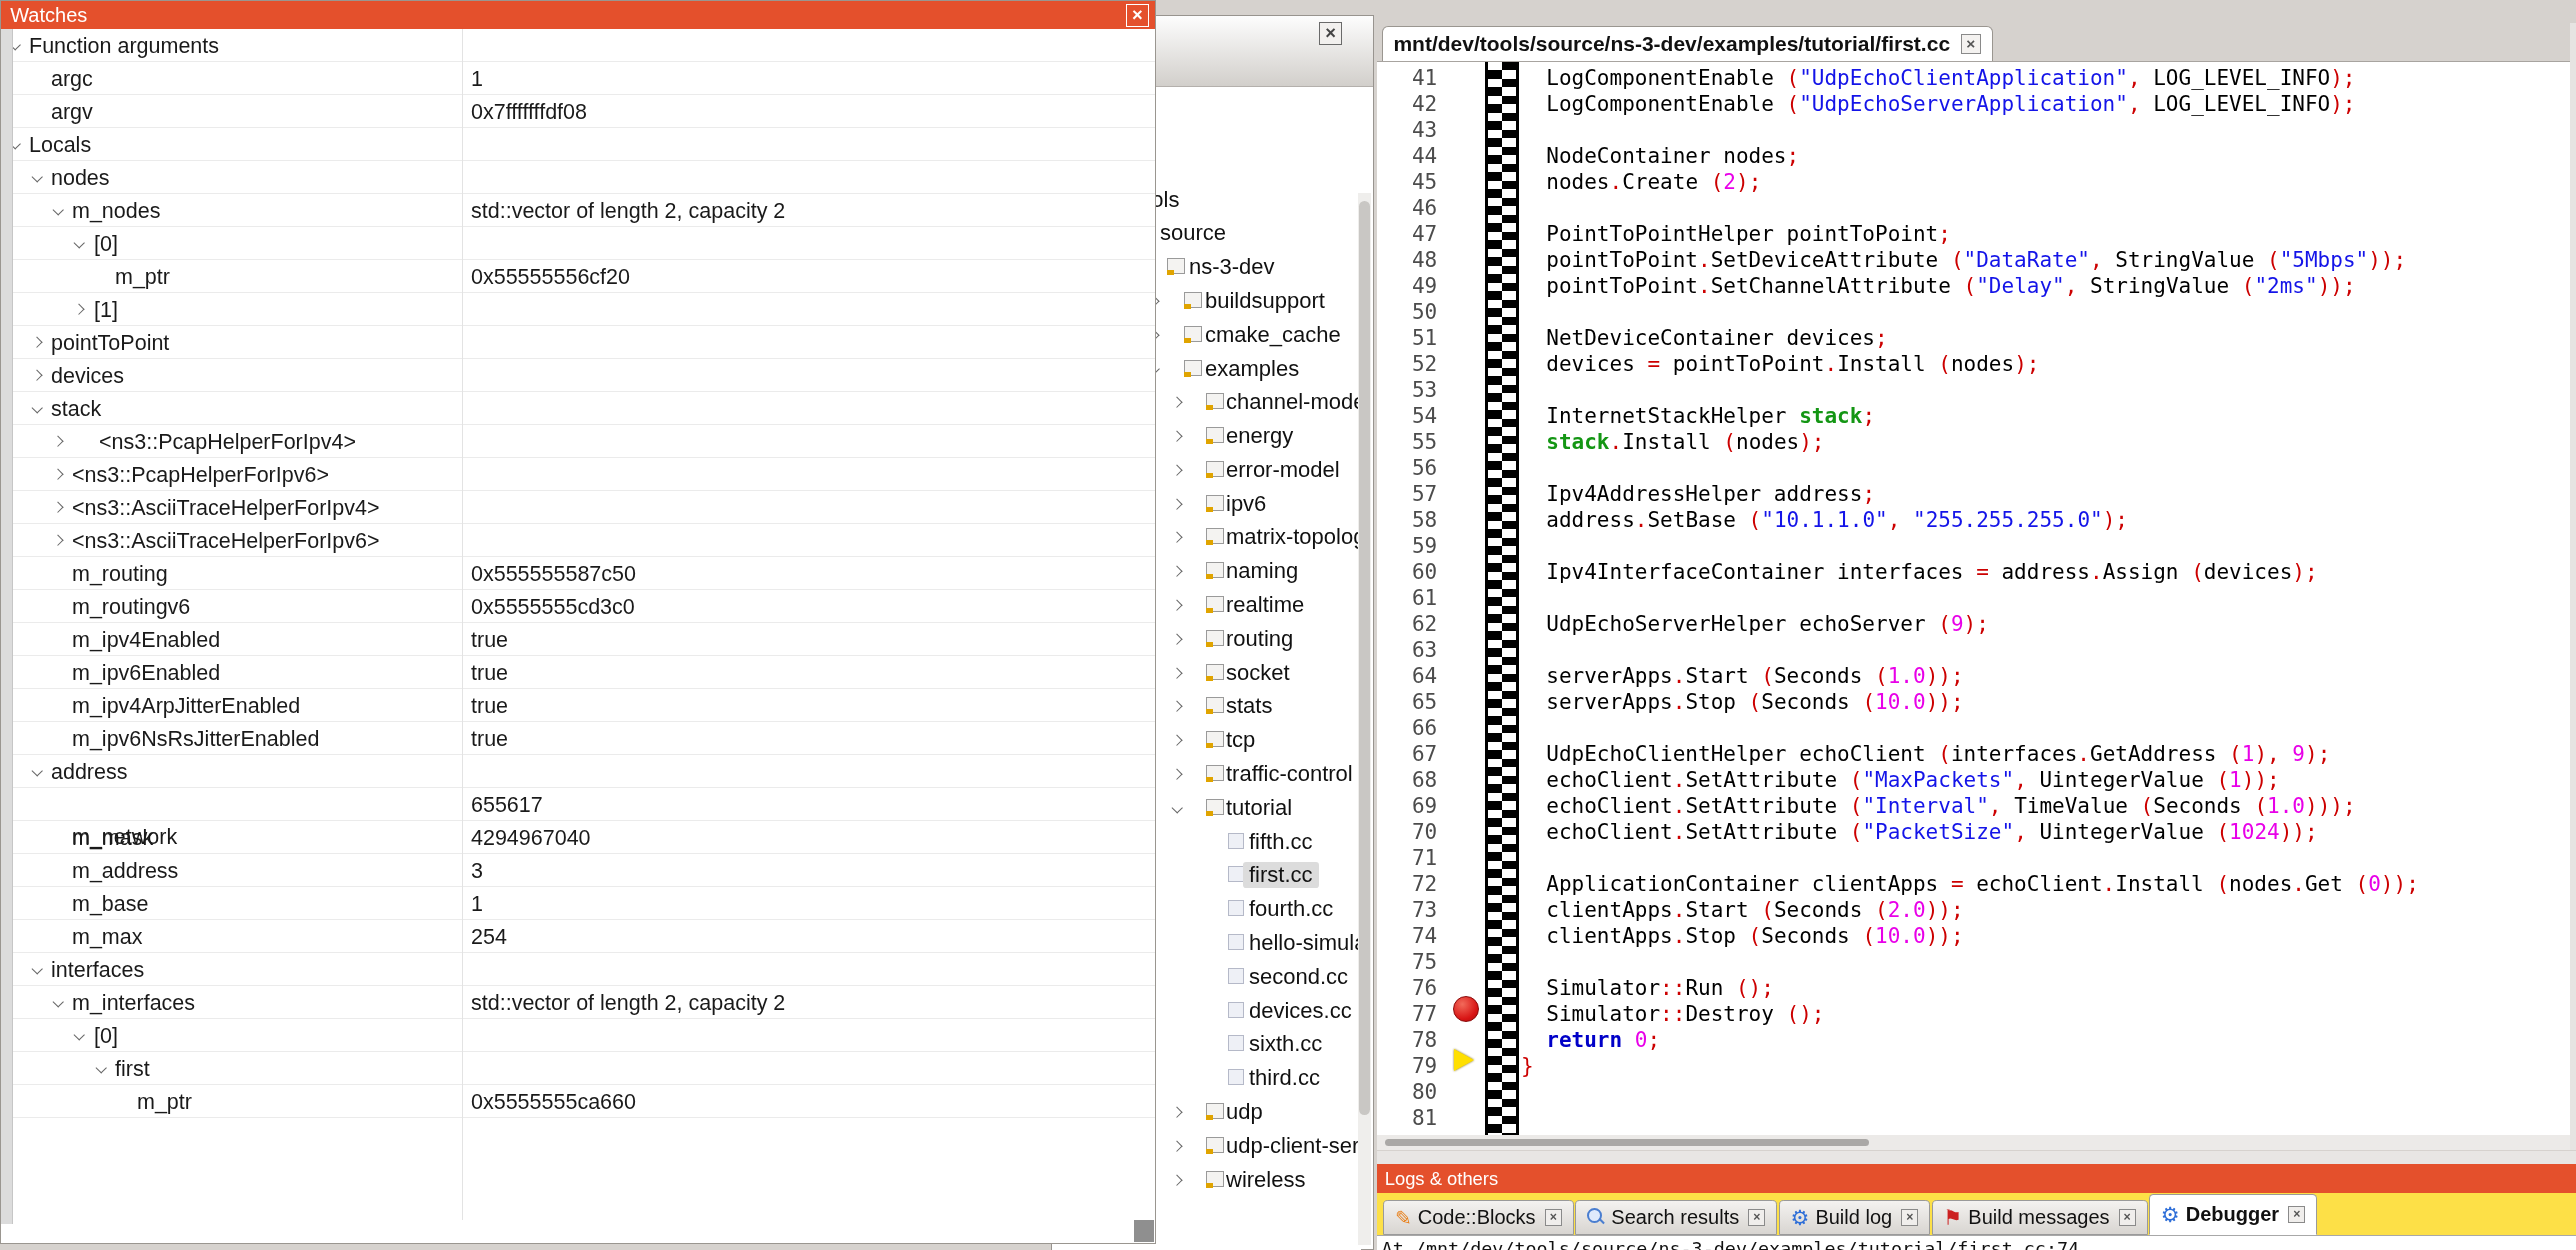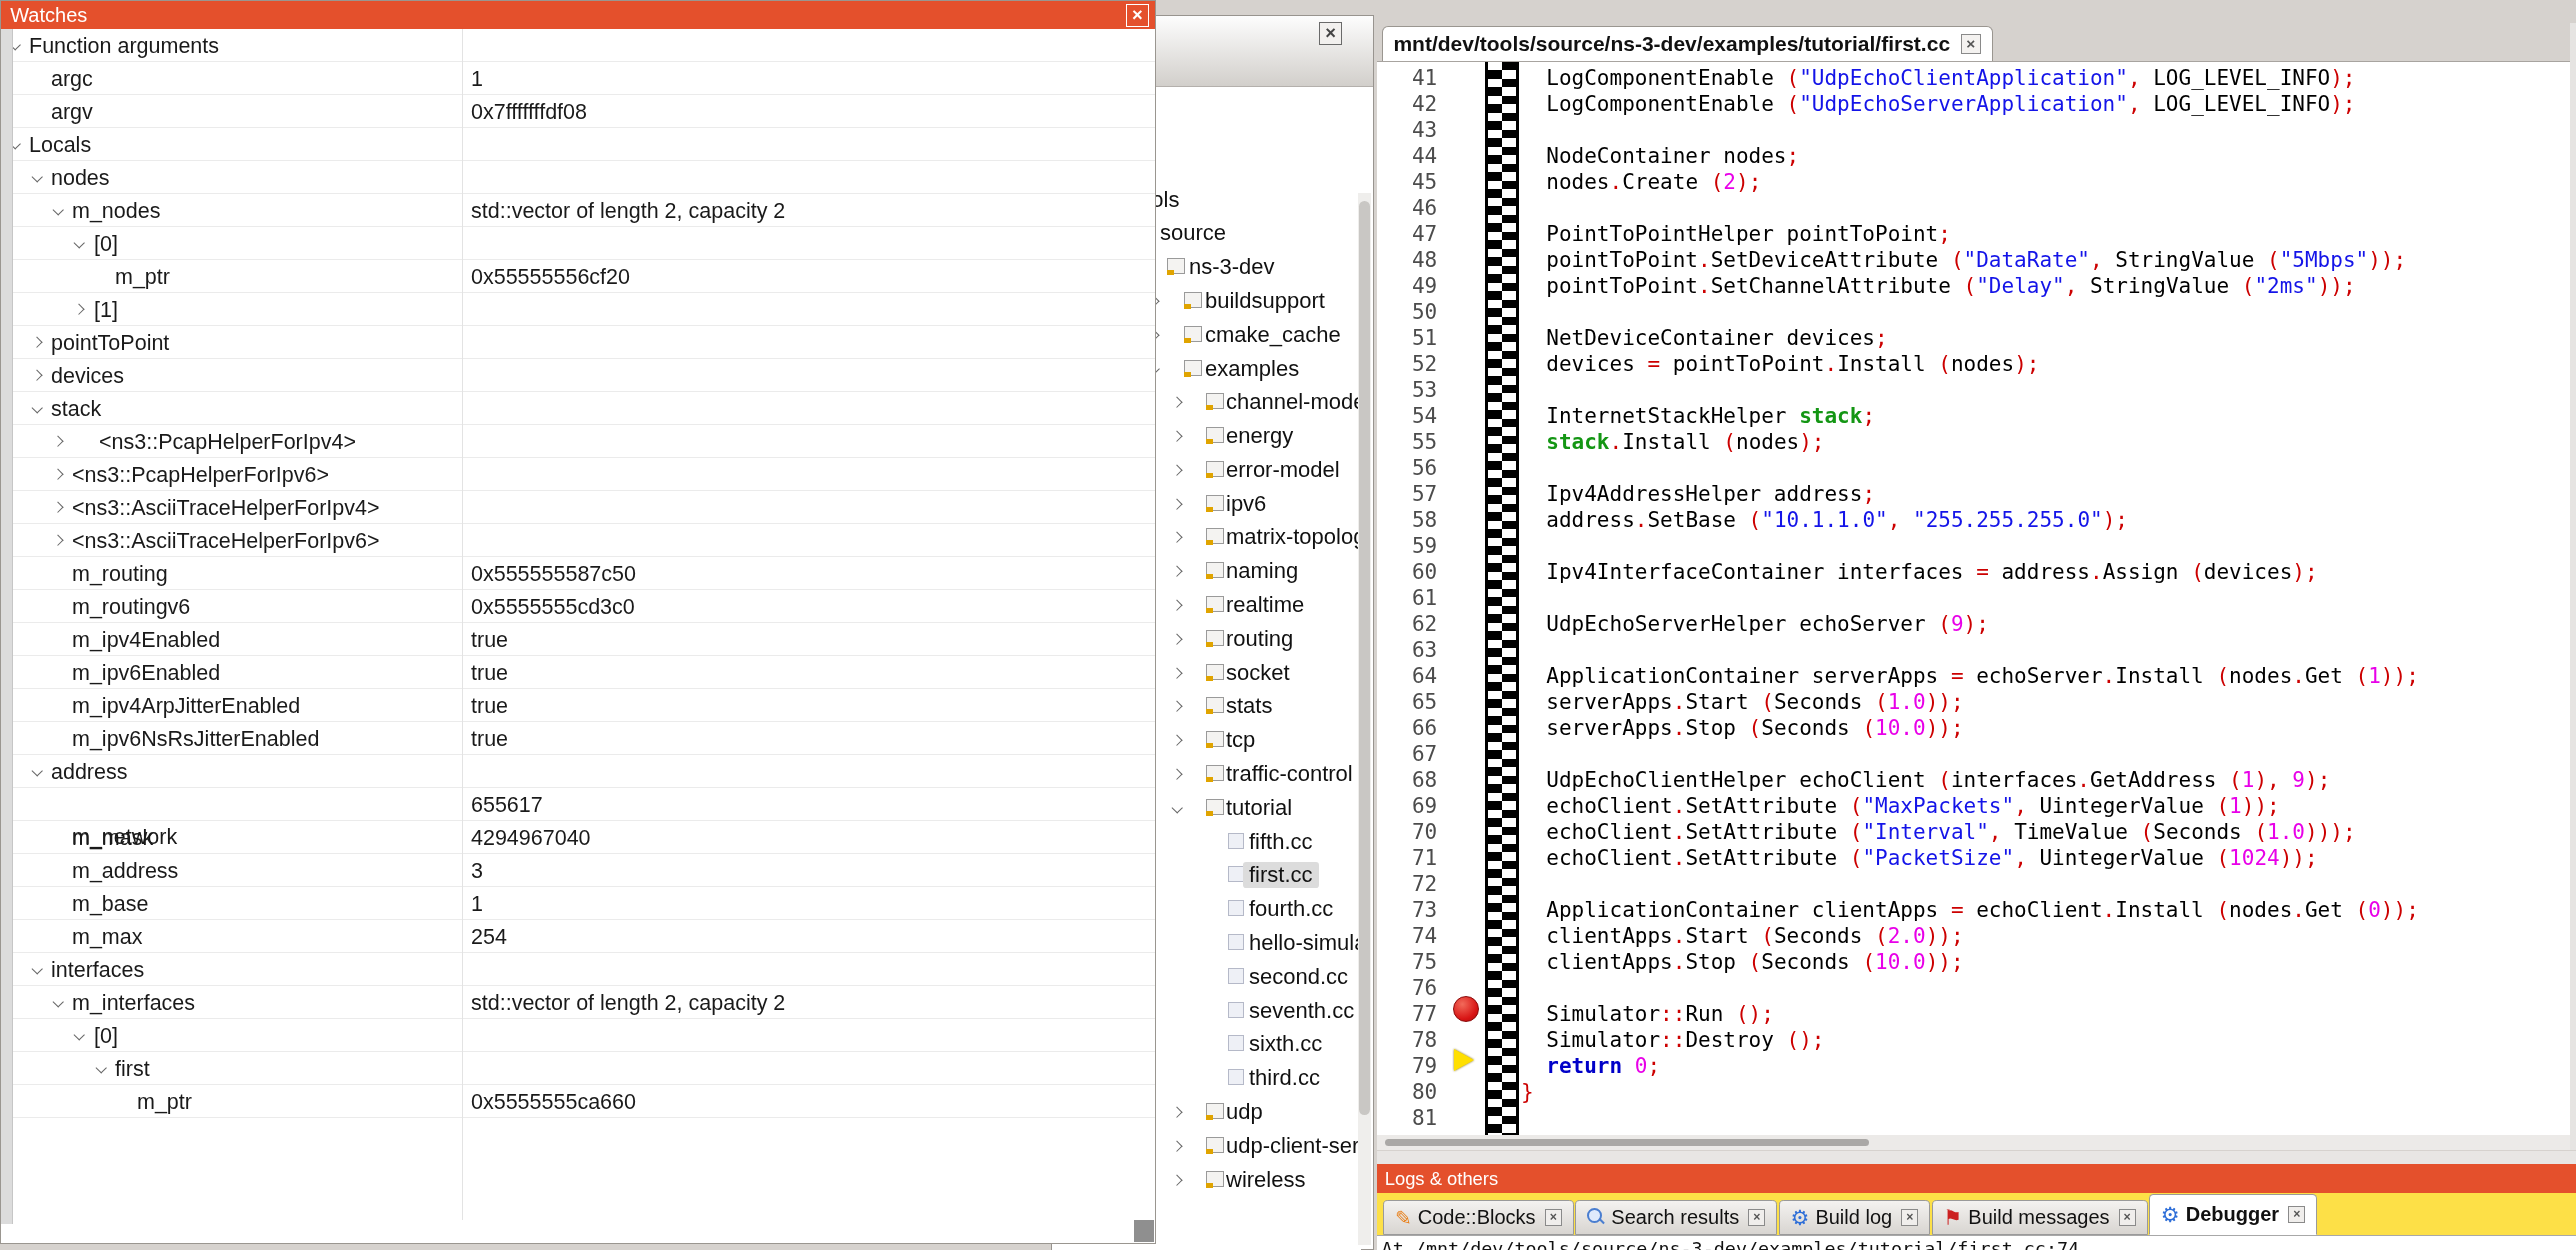--- a/index.html
+++ b/index.html
@@ -223,21 +223,21 @@
         <div class="titem" style="left: 0px; top: 841px; width: 309px;">
           <span class="ticon-file" style="left: 176px;"></span>
           <span class="tlabel" style="left: 197px;">hello-simulator.cc</span>
         </div>
         <div class="titem" style="left: 0px; top: 875px; width: 309px;">
           <span class="ticon-file" style="left: 176px;"></span>
           <span class="tlabel" style="left: 197px;">second.cc</span>
         </div>
         <div class="titem" style="left: 0px; top: 909px; width: 309px;">
           <span class="ticon-file" style="left: 176px;"></span>
-          <span class="tlabel" style="left: 197px;">seventh.cc</span>
+          <span class="tlabel" style="left: 197px;">devices.cc</span>
         </div>
         <div class="titem" style="left: 0px; top: 942px; width: 309px;">
           <span class="ticon-file" style="left: 176px;"></span>
           <span class="tlabel" style="left: 197px;">sixth.cc</span>
         </div>
         <div class="titem" style="left: 0px; top: 976px; width: 309px;">
           <span class="ticon-file" style="left: 176px;"></span>
           <span class="tlabel" style="left: 197px;">third.cc</span>
         </div>
         <div class="titem" style="left: 0px; top: 1010px; width: 309px;">
@@ -475,21 +475,20 @@
         <div class="cline"><span>  InternetStackHelper </span><span class="tk-g">stack</span><span class="tk-o">;</span></div>
         <div class="cline"><span class="tk-g">  stack</span><span class="tk-o">.</span><span>Install </span><span class="tk-o">(</span><span>nodes</span><span class="tk-o">);</span></div>
         <div class="cline"></div>
         <div class="cline"><span>  Ipv4AddressHelper address</span><span class="tk-o">;</span></div>
         <div class="cline"><span>  address</span><span class="tk-o">.</span><span>SetBase </span><span class="tk-o">(</span><span class="tk-s">"10.1.1.0"</span><span class="tk-o">,</span><span> </span><span class="tk-s">"255.255.255.0"</span><span class="tk-o">);</span></div>
         <div class="cline"></div>
         <div class="cline"><span>  Ipv4InterfaceContainer interfaces </span><span class="tk-o">=</span><span> address</span><span class="tk-o">.</span><span>Assign </span><span class="tk-o">(</span><span>devices</span><span class="tk-o">);</span></div>
         <div class="cline"></div>
         <div class="cline"><span>  UdpEchoServerHelper echoServer </span><span class="tk-o">(</span><span class="tk-n">9</span><span class="tk-o">);</span></div>
         <div class="cline"></div>
-        <div class="cline"><span>  ApplicationContainer serverApps </span><span class="tk-o">=</span><span> echoServer</span><span class="tk-o">.</span><span>Install </span><span class="tk-o">(</span><span>nodes</span><span class="tk-o">.</span><span>Get </span><span class="tk-o">(</span><span class="tk-n">1</span><span class="tk-o">));</span></div>
         <div class="cline"><span>  serverApps</span><span class="tk-o">.</span><span>Start </span><span class="tk-o">(</span><span>Seconds </span><span class="tk-o">(</span><span class="tk-n">1.0</span><span class="tk-o">));</span></div>
         <div class="cline"><span>  serverApps</span><span class="tk-o">.</span><span>Stop </span><span class="tk-o">(</span><span>Seconds </span><span class="tk-o">(</span><span class="tk-n">10.0</span><span class="tk-o">));</span></div>
         <div class="cline"></div>
         <div class="cline"><span>  UdpEchoClientHelper echoClient </span><span class="tk-o">(</span><span>interfaces</span><span class="tk-o">.</span><span>GetAddress </span><span class="tk-o">(</span><span class="tk-n">1</span><span class="tk-o">),</span><span> </span><span class="tk-n">9</span><span class="tk-o">);</span></div>
         <div class="cline"><span>  echoClient</span><span class="tk-o">.</span><span>SetAttribute </span><span class="tk-o">(</span><span class="tk-s">"MaxPackets"</span><span class="tk-o">,</span><span> UintegerValue </span><span class="tk-o">(</span><span class="tk-n">1</span><span class="tk-o">));</span></div>
         <div class="cline"><span>  echoClient</span><span class="tk-o">.</span><span>SetAttribute </span><span class="tk-o">(</span><span class="tk-s">"Interval"</span><span class="tk-o">,</span><span> TimeValue </span><span class="tk-o">(</span><span>Seconds </span><span class="tk-o">(</span><span class="tk-n">1.0</span><span class="tk-o">)));</span></div>
         <div class="cline"><span>  echoClient</span><span class="tk-o">.</span><span>SetAttribute </span><span class="tk-o">(</span><span class="tk-s">"PacketSize"</span><span class="tk-o">,</span><span> UintegerValue </span><span class="tk-o">(</span><span class="tk-n">1024</span><span class="tk-o">));</span></div>
         <div class="cline"></div>
         <div class="cline"><span>  ApplicationContainer clientApps </span><span class="tk-o">=</span><span> echoClient</span><span class="tk-o">.</span><span>Install </span><span class="tk-o">(</span><span>nodes</span><span class="tk-o">.</span><span>Get </span><span class="tk-o">(</span><span class="tk-n">0</span><span class="tk-o">));</span></div>
         <div class="cline"><span>  clientApps</span><span class="tk-o">.</span><span>Start </span><span class="tk-o">(</span><span>Seconds </span><span class="tk-o">(</span><span class="tk-n">2.0</span><span class="tk-o">));</span></div>

